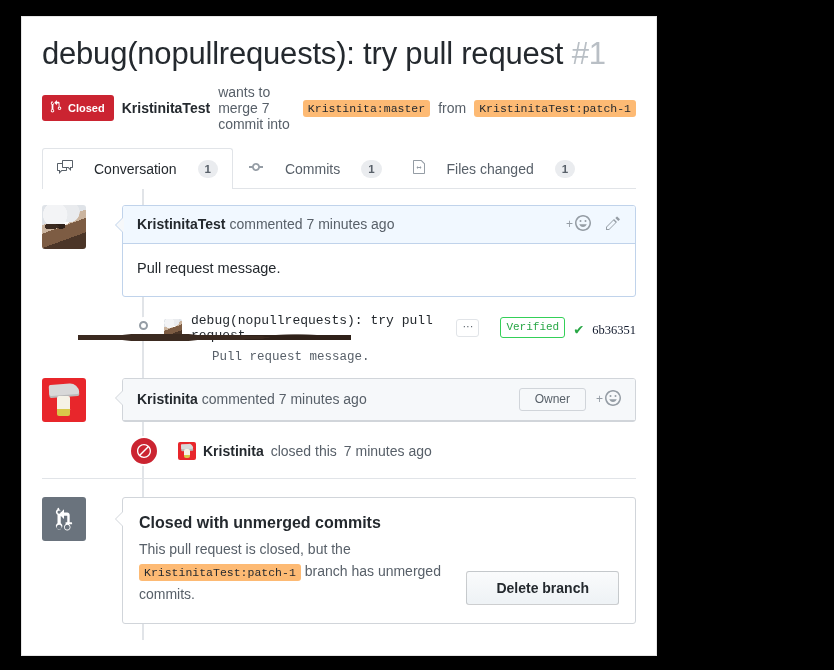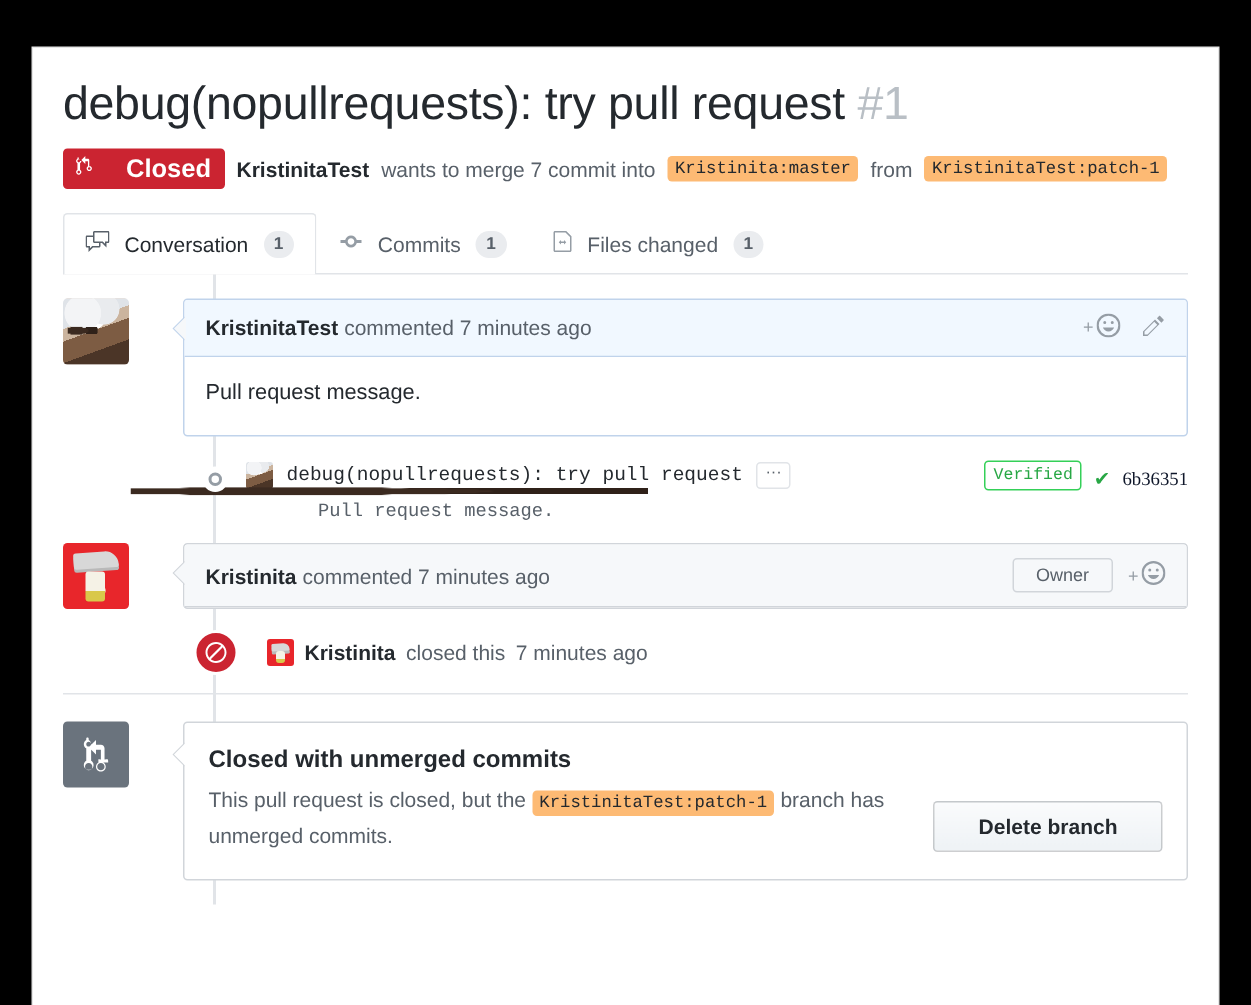--- a/index.html
+++ b/index.html
@@ -5,22 +5,22 @@
   * { box-sizing: border-box; }
   html, body {
     margin: 0; padding: 0;
     width: 834px; height: 670px;
     background: #000;
     font-family: "Liberation Sans", sans-serif;
     overflow: hidden;
   }
   .frame {
     position: absolute;
-    left: 22px; top: 32px;
-    width: 790px; height: 638px;
+    left: 22px; top: 17px;
+    width: 634px; height: 638px;
     background: #ffffff;
     box-shadow: 0 0 0 1px #e6e6e6;
     overflow: hidden;
   }
   .page {
     padding: 18px 20px 0 20px;
     color: #24292e;
   }
 
   
@@ -40,24 +40,24 @@
     align-items: center;
     gap: 8px;
     font-size: 14px;
     color: #586069;
     margin-bottom: 16px;
     flex-wrap: nowrap;
   }
   .state-badge {
     display: inline-flex;
     align-items: center;
-    gap: 22px;
+    gap: 6px;
     background: #cb2431;
     color: #fff;
-    font-size: 17px;
+    font-size: 11px;
     font-weight: bold;
     padding: 5px 9px 5px 8px;
     border-radius: 3px;
     line-height: 1;
   }
   .state-badge svg { fill: #fff; }
   .author-name { color: #24292e; font-weight: bold; }
   .branch-chip {
     background: #fdba74;
     color: #24292e;
@@ -72,21 +72,21 @@
   .tabnav {
     border-bottom: 1px solid #e1e4e8;
     display: flex;
     align-items: flex-end;
     margin: 0 0 0 0;
     position: relative;
   }
   .tab {
     display: inline-flex;
     align-items: center;
-    gap: 10px;
+    gap: 21px;
     padding: 10px 14px;
     font-size: 14px;
     color: #586069;
     border: 1px solid transparent;
     border-bottom: none;
     margin-bottom: -1px;
     background: transparent;
     cursor: pointer;
     line-height: 1.2;
   }

